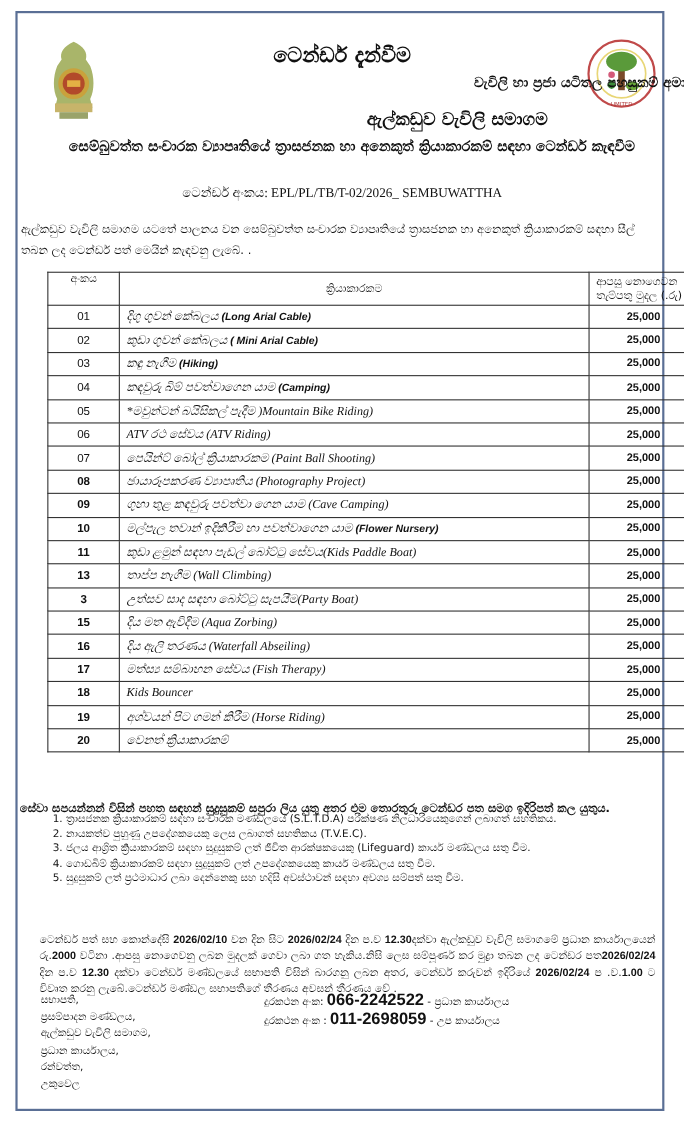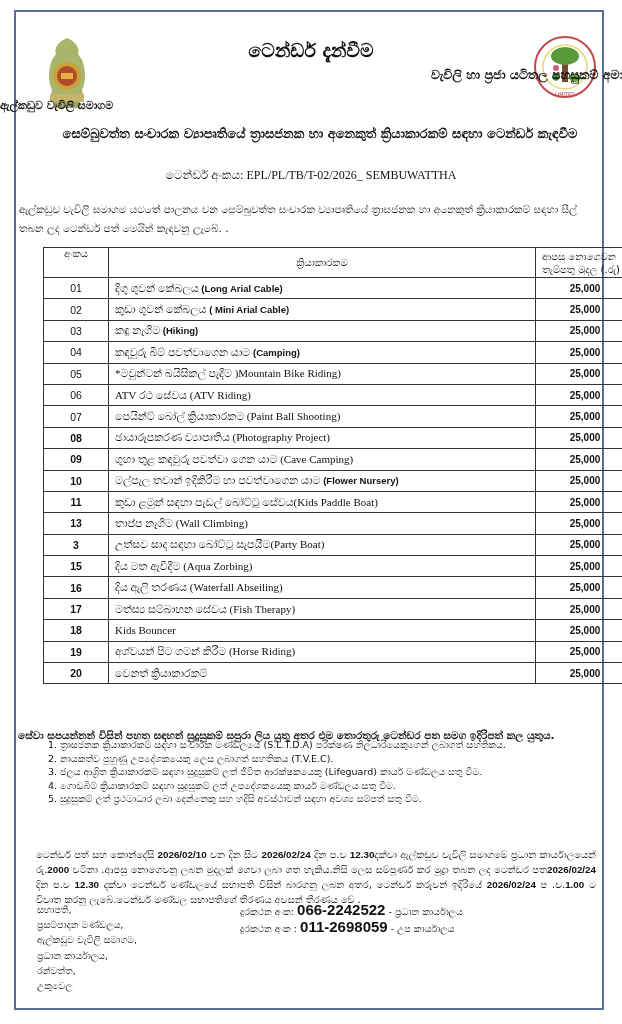--- a/index.html
+++ b/index.html
@@ -6,36 +6,36 @@
   body { width: 622px; height: 1024px; position: relative; overflow: hidden;
          font-family: "DejaVu Sans", sans-serif; color: #111; }
   .frame { position: absolute; left: 14px; top: 10px; width: 590px; height: 1000px;
            border: 2px solid #5a6f95; box-sizing: border-box; }
   .logo-left { position: absolute; left: 44px; top: 36px; width: 46px; height: 74px; }
   .logo-right { position: absolute; left: 532px; top: 34px; width: 66px; height: 70px; }
   .h-title { position: absolute; left: 0; width: 622px; text-align: center; top: 39px;
              font-size: 19px; font-weight: bold; }
   .h-ministry { position: absolute; left: 0; width: 622px; text-align: right; top: 67px;
              font-size: 12.5px; font-weight: bold; padding-left: 39px; }
-  .h-org { position: absolute; left: 0; width: 498px; text-align: left; top: 99px;
-             font-size: 11px; font-weight: bold; }
+  .h-org { position: absolute; left: 0; width: 498px; text-align: right; top: 99px;
+             font-size: 16px; font-weight: bold; }
   .h-subject { position: absolute; left: 60px; width: 520px; text-align: center; top: 125px;
              font-size: 13px; font-weight: bold; line-height: 17px; }
   .h-tender { position: absolute; left: 0; width: 622px; text-align: center; top: 168px;
              font-family: "Liberation Serif", serif; font-size: 12px; }
   .intro { position: absolute; left: 19px; width: 580px; top: 200px; font-size: 10.5px; line-height: 19px; }
   table.tender { position: absolute; left: 43px; top: 247px; width: 592px; border-collapse: collapse;
              font-size: 10.5px; }
   table.tender th, table.tender td { border: 1px solid #333; padding: 0 6px; height: 20.4px; }
   table.tender th { font-weight: normal; font-size: 10px; height: 29px; vertical-align: middle; }
   th.c-no { width: 52px; vertical-align: top !important; padding-top: 2px; }
   th.c-amt { width: 86px; text-align: left; line-height: 13px; }
   td.no { text-align: center; font-family: "Liberation Sans", sans-serif; }
   td.no.bold { font-weight: bold; }
-  td.act { font-family: "Liberation Serif", serif; font-size: 11px; }
+  td.act { font-family: "Liberation Serif", serif; font-size: 11px; font-style: italic; }
   td.act .en-b { font-family: "Liberation Sans", sans-serif; font-weight: bold; font-size: 9.5px; }
   td.amt { text-align: center; font-weight: bold; font-family: "Liberation Sans", sans-serif; font-size: 10px; padding-top: 3px; }
   .req-head { position: absolute; left: 18px; width: 590px; top: 716px; font-size: 10.5px; font-weight: bold; margin-top: 13px; }
   ol.reqs { position: absolute; left: 20px; top: 738px; width: 570px; margin: 0; padding-left: 40px;
             font-size: 9.5px; line-height: 13.6px; }
   .para { position: absolute; left: 36px; width: 560px; top: 817px; font-size: 9.8px; line-height: 15px; text-align: justify; margin-top: 30px; }
   .para b { font-family: "Liberation Sans", sans-serif; }
   .addr { position: absolute; left: 37px; top: 902px; font-size: 9.5px; line-height: 15.2px; }
   .contacts { position: absolute; left: 240px; top: 902px; font-size: 9.5px; line-height: 15.2px; }
   .contacts b { font-family: "Liberation Sans", sans-serif; font-size: 15px; }

